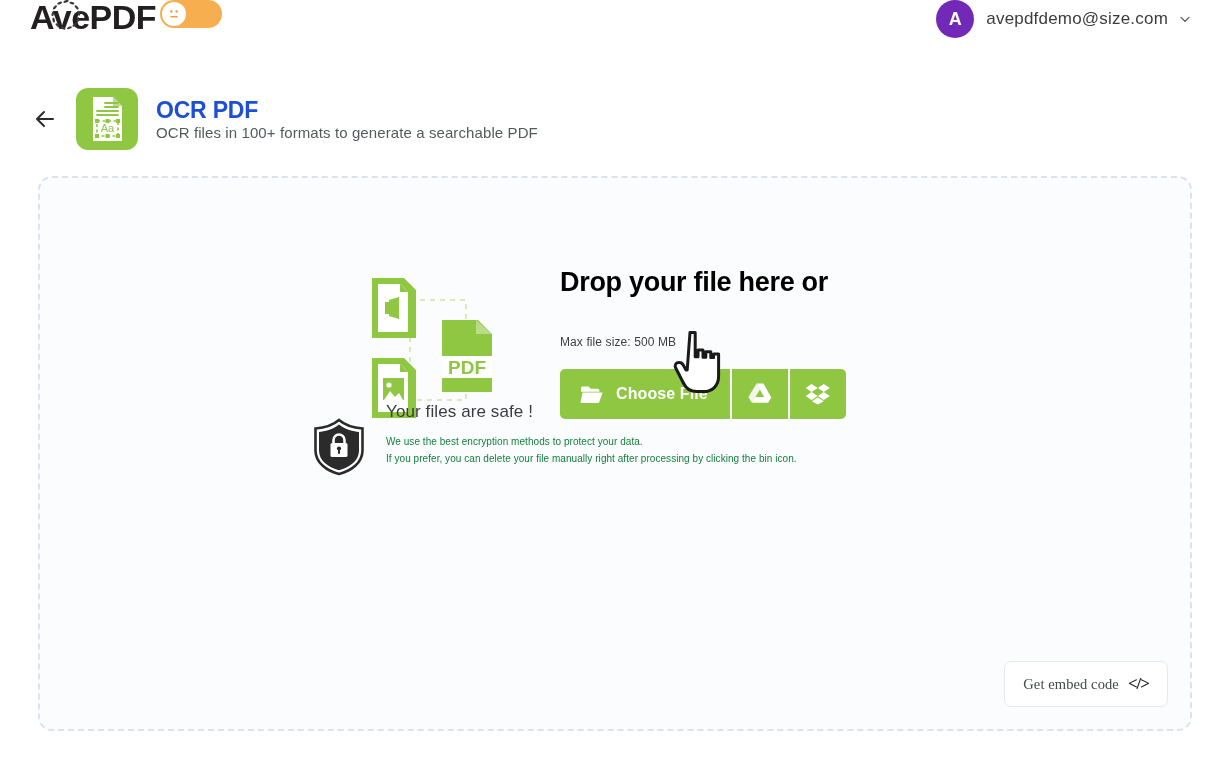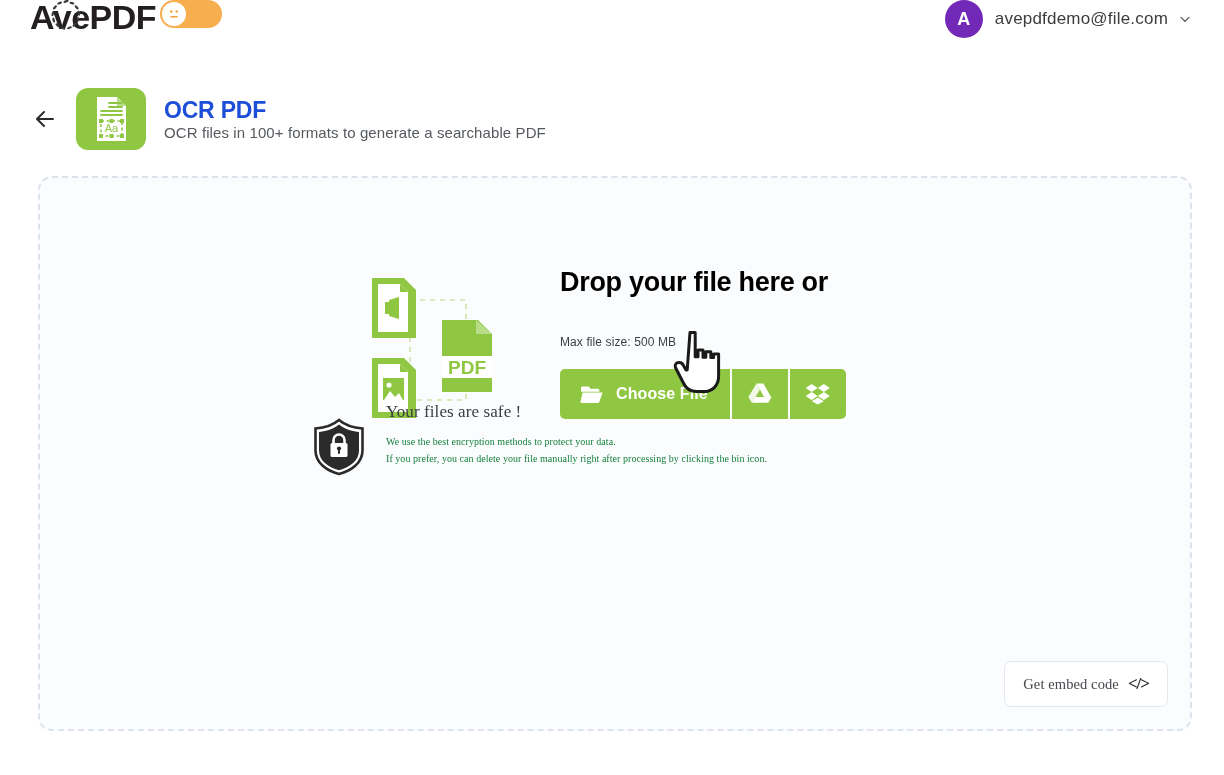--- a/index.html
+++ b/index.html
@@ -113,21 +113,21 @@
     gap: 18px;
   }
   .back-arrow {
     width: 26px;
     height: 26px;
     flex: 0 0 auto;
     cursor: pointer;
     color: #2b2b2b;
   }
   .tool-icon {
-    width: 70px;
+    width: 62px;
     height: 62px;
     border-radius: 12px;
     background: #8fc742;
     flex: 0 0 auto;
     display: flex;
     align-items: center;
     justify-content: center;
   }
   .title-text h1 {
     font-size: 23px;
@@ -215,21 +215,20 @@
   }
 
   
   .safe-block {
     position: absolute;
     left: 272px;
     top: 224px;
     display: flex;
     align-items: flex-start;
     gap: 20px;
-    font-family: Liberation Serif, serif;
   }
   .shield { width: 54px; height: 58px; flex: 0 0 auto; margin-top: 16px; }
   .safe-title {
     font-size: 17px;
     color: #3a3d40;
     letter-spacing: 0.1px;
   }
   .safe-lines { margin-top: 11px; }
   .safe-lines div {
     font-size: 10px;
@@ -289,21 +288,21 @@
       <svg width="18" height="18" viewBox="0 0 18 18">
         <circle cx="6.3" cy="6.6" r="1.25" fill="#f39f3d"></circle>
         <circle cx="11.7" cy="6.6" r="1.25" fill="#f39f3d"></circle>
         <rect x="5.2" y="11.1" width="7.6" height="1.5" rx="0.75" fill="#f39f3d"></rect>
       </svg>
     </div>
   </div>
 
   <div class="header-right">
     <div class="avatar">A</div>
-    <div class="user-email">avepdfdemo@file.com</div>
+    <div class="user-email">avepdfdemo@size.com</div>
     <svg class="caret" width="14" height="14" viewBox="0 0 14 14">
       <path d="M3 5.4 L7 9.4 L11 5.4" stroke="#53575b" stroke-width="1.3" fill="none" stroke-linecap="round"></path>
     </svg>
   </div>
 </div>
 
 <div class="title-row">
 
   <svg class="back-arrow" viewBox="0 0 26 26">
     <path d="M21 13 H5.5 M12 6 L5 13 L12 20" stroke="#2b2b2b" stroke-width="2" fill="none" stroke-linecap="round" stroke-linejoin="round"></path>

